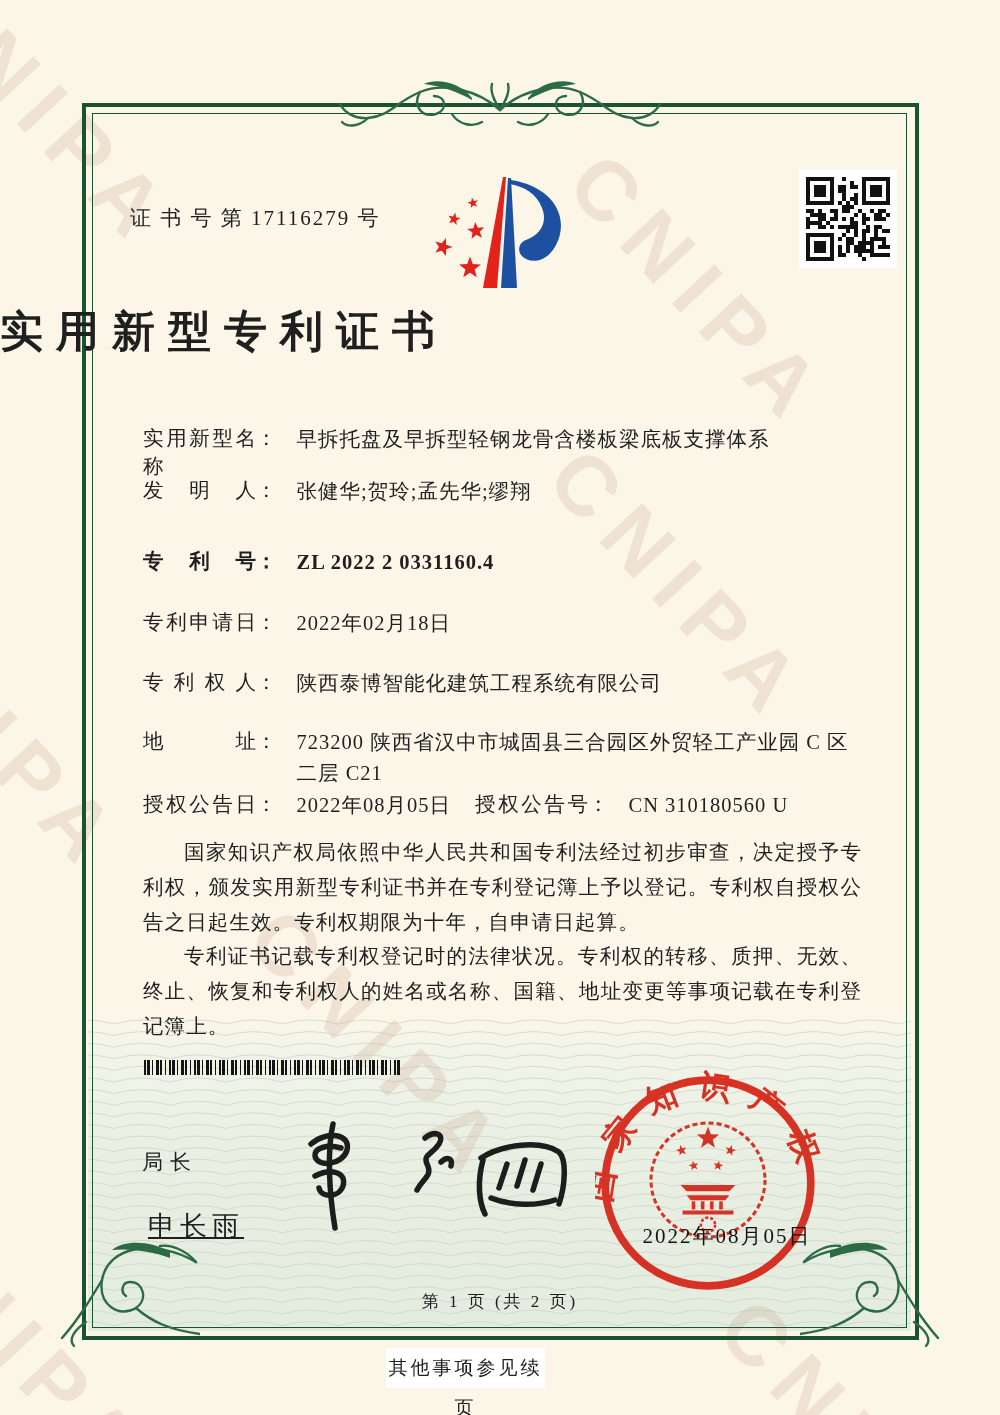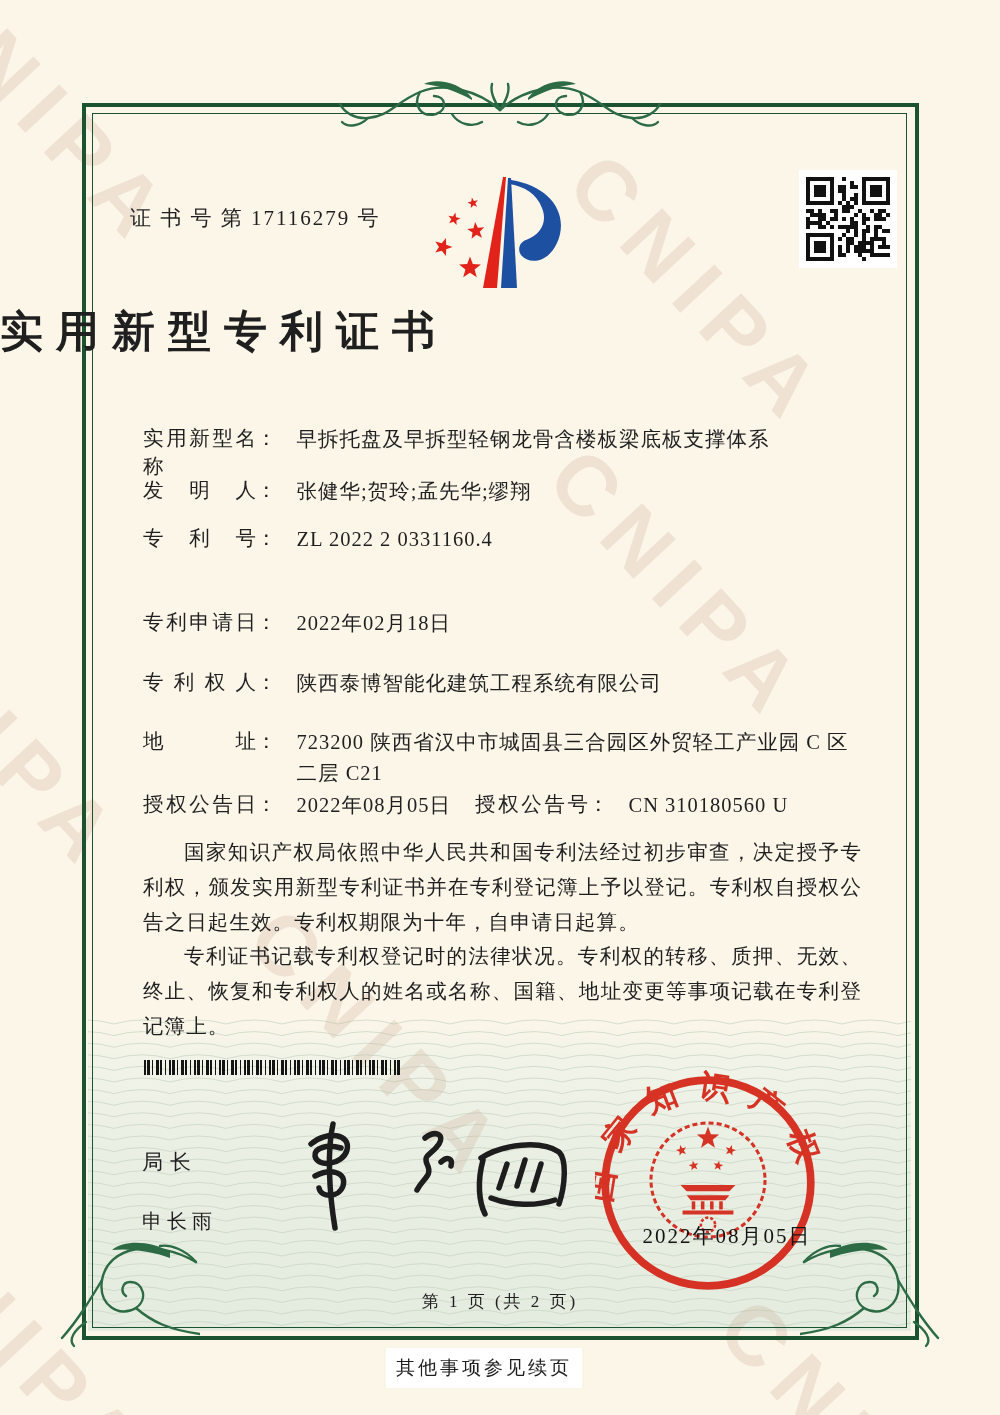--- a/index.html
+++ b/index.html
@@ -37,33 +37,33 @@
   
   .bodytext{position:absolute;left:143px;top:835px;width:719px;z-index:4;font-size:20.5px;
       line-height:34.8px;text-align:justify;letter-spacing:1.1px;}
   .bodytext p{margin:0;text-indent:2em;}
   
   .barcode{position:absolute;left:144px;top:1060px;width:257px;height:15px;z-index:4;
       background:repeating-linear-gradient(90deg,#141414 0 2px,transparent 2px 3px,#141414 3px 6px,
       transparent 6px 8px,#141414 8px 9px,transparent 9px 12px,#141414 12px 15px,transparent 15px 16px,
       #141414 16px 18px,transparent 18px 21px,#141414 21px 22px,transparent 22px 25px);}
   .issuer-title{position:absolute;left:142px;top:1148px;font-size:21px;letter-spacing:7px;z-index:4;}
-  .issuer-name{position:absolute;left:142px;top:1208px;font-size:20px;letter-spacing:5px;z-index:4;}
+  .issuer-name{position:absolute;left:148px;top:1208px;font-size:27px;letter-spacing:5px;z-index:4;text-decoration:underline;}
   .signature{position:absolute;left:275px;top:1110px;z-index:5;}
   .signature path{fill:none;stroke:#1d1d1d;stroke-width:5.5;stroke-linecap:round;stroke-linejoin:round;}
   .seal{position:absolute;left:595px;top:1070px;z-index:5;opacity:.95;}
   .seal .red-stroke{stroke:#d5291b;fill:none;}
   .seal .red-fill{fill:#d5291b;stroke:none;}
   .seal-org-text{font-family:"Liberation Serif",serif;font-weight:700;font-size:31px;
       fill:#d5291b;letter-spacing:18px;}
   .seal-date{position:absolute;left:616px;top:1222px;width:222px;text-align:center;font-size:21px;
       letter-spacing:2px;color:#131313;z-index:6;}
   .pagenum{position:absolute;left:330px;top:1290px;width:340px;text-align:center;font-size:17px;
       letter-spacing:3px;z-index:4;}
-  .footnote{position:absolute;left:386px;top:1348px;width:196px;height:40px;background:#ffffff;
+  .footnote{position:absolute;left:386px;top:1348px;width:159px;height:40px;background:#ffffff;
       text-align:center;line-height:40px;font-size:19px;letter-spacing:3px;z-index:4;}
 </style>
 </head>
 <body>
 
 <div class="page">
 
   <div class="wm" style="left:-35px;top:-45px;">CNIPA</div>
   <div class="wm" style="left:620px;top:135px;">CNIPA</div>
   <div class="wm" style="left:600px;top:430px;">CNIPA</div>
@@ -378,21 +378,21 @@
   </div>
 
   <div class="title">实用新型专利证书</div>
 
   <div class="frow" style="top:424px;">
     <span class="flabel">实用新型名称</span><span class="colon">：</span><span class="fval">早拆托盘及早拆型轻钢龙骨含楼板梁底板支撑体系</span>
   </div>
   <div class="frow" style="top:476px;">
     <span class="flabel">发明人</span><span class="colon">：</span><span class="fval">张健华;贺玲;孟先华;缪翔</span>
   </div>
-  <div class="frow" style="top:524px;">
+  <div class="frow" style="top:547px;font-weight:bold;">
     <span class="flabel">专利号</span><span class="colon">：</span><span class="fval">ZL 2022 2 0331160.4</span>
   </div>
   <div class="frow" style="top:608px;">
     <span class="flabel">专利申请日</span><span class="colon">：</span><span class="fval">2022年02月18日</span>
   </div>
   <div class="frow" style="top:668px;">
     <span class="flabel">专利权人</span><span class="colon">：</span><span class="fval">陕西泰博智能化建筑工程系统有限公司</span>
   </div>
   <div class="frow" style="top:727px;">
     <span class="flabel">地址</span><span class="colon">：</span><span class="fval"><span>723200 陕西省汉中市城固县三合园区外贸轻工产业园 C 区</span><br><span>二层 C21</span></span>

